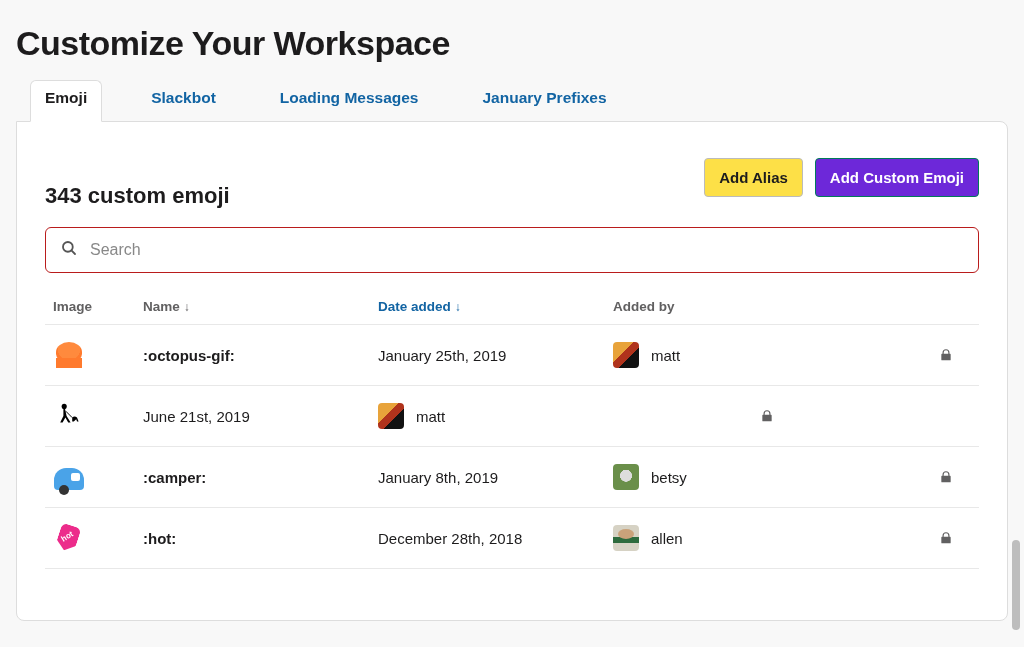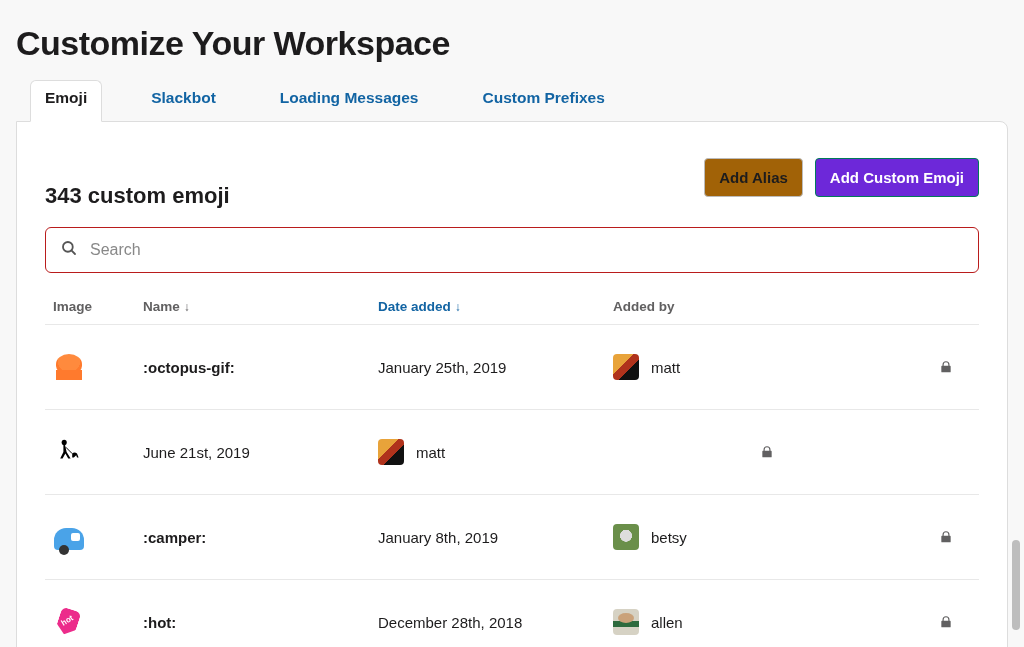--- a/index.html
+++ b/index.html
@@ -73,21 +73,21 @@
     display: flex;
     gap: 12px;
   }
   .btn {
     font-size: 15px;
     font-weight: 700;
     border-radius: 4px;
     padding: 10px 14px;
     cursor: pointer;
     border: 1px solid #bbb;
-    background: #a16207;
+    background: #fde047;
     color: #1d1c1d;
   }
   .btn.primary {
     background: #6d28d9;
     border-color: #007a5a;
     color: #fff;
   }
   .search-wrap {
     display: flex;
     align-items: center;
@@ -121,21 +121,21 @@
   }
   .grid-header .sortable { cursor: pointer; }
   .grid-header .active-sort { color: #1264a3; }
   .arrow-down {
     display: inline-block;
     margin-left: 4px;
     font-size: 12px;
   }
   .row {
     border-top: 1px solid #e8e8e8;
-    padding: 26px 8px;
+    padding: 14px 8px;
   }
   .emoji-cell {
     width: 32px; height: 32px;
     display: flex; align-items: center; justify-content: center;
     font-size: 26px;
   }
   .name-cell { font-weight: 700; font-size: 15px; }
   .date-cell { font-size: 15px; }
   .user-cell { display: flex; align-items: center; gap: 12px; font-size: 15px; }
   .avatar {
@@ -208,21 +208,21 @@
 </head>
 <body>
 
 <div class="page">
   <h1 class="page-title">Customize Your Workspace</h1>
 
   <div class="tabs">
     <div class="tab active">Emoji</div>
     <div class="tab">Slackbot</div>
     <div class="tab">Loading Messages</div>
-    <div class="tab">Custom Prefixes</div>
+    <div class="tab">January Prefixes</div>
   </div>
 
   <div class="panel">
     <div class="panel-header">
       <div class="panel-title">343 custom emoji</div>
       <div class="panel-actions">
         <button class="btn">Add Alias</button>
         <button class="btn primary">Add Custom Emoji</button>
       </div>
     </div>

